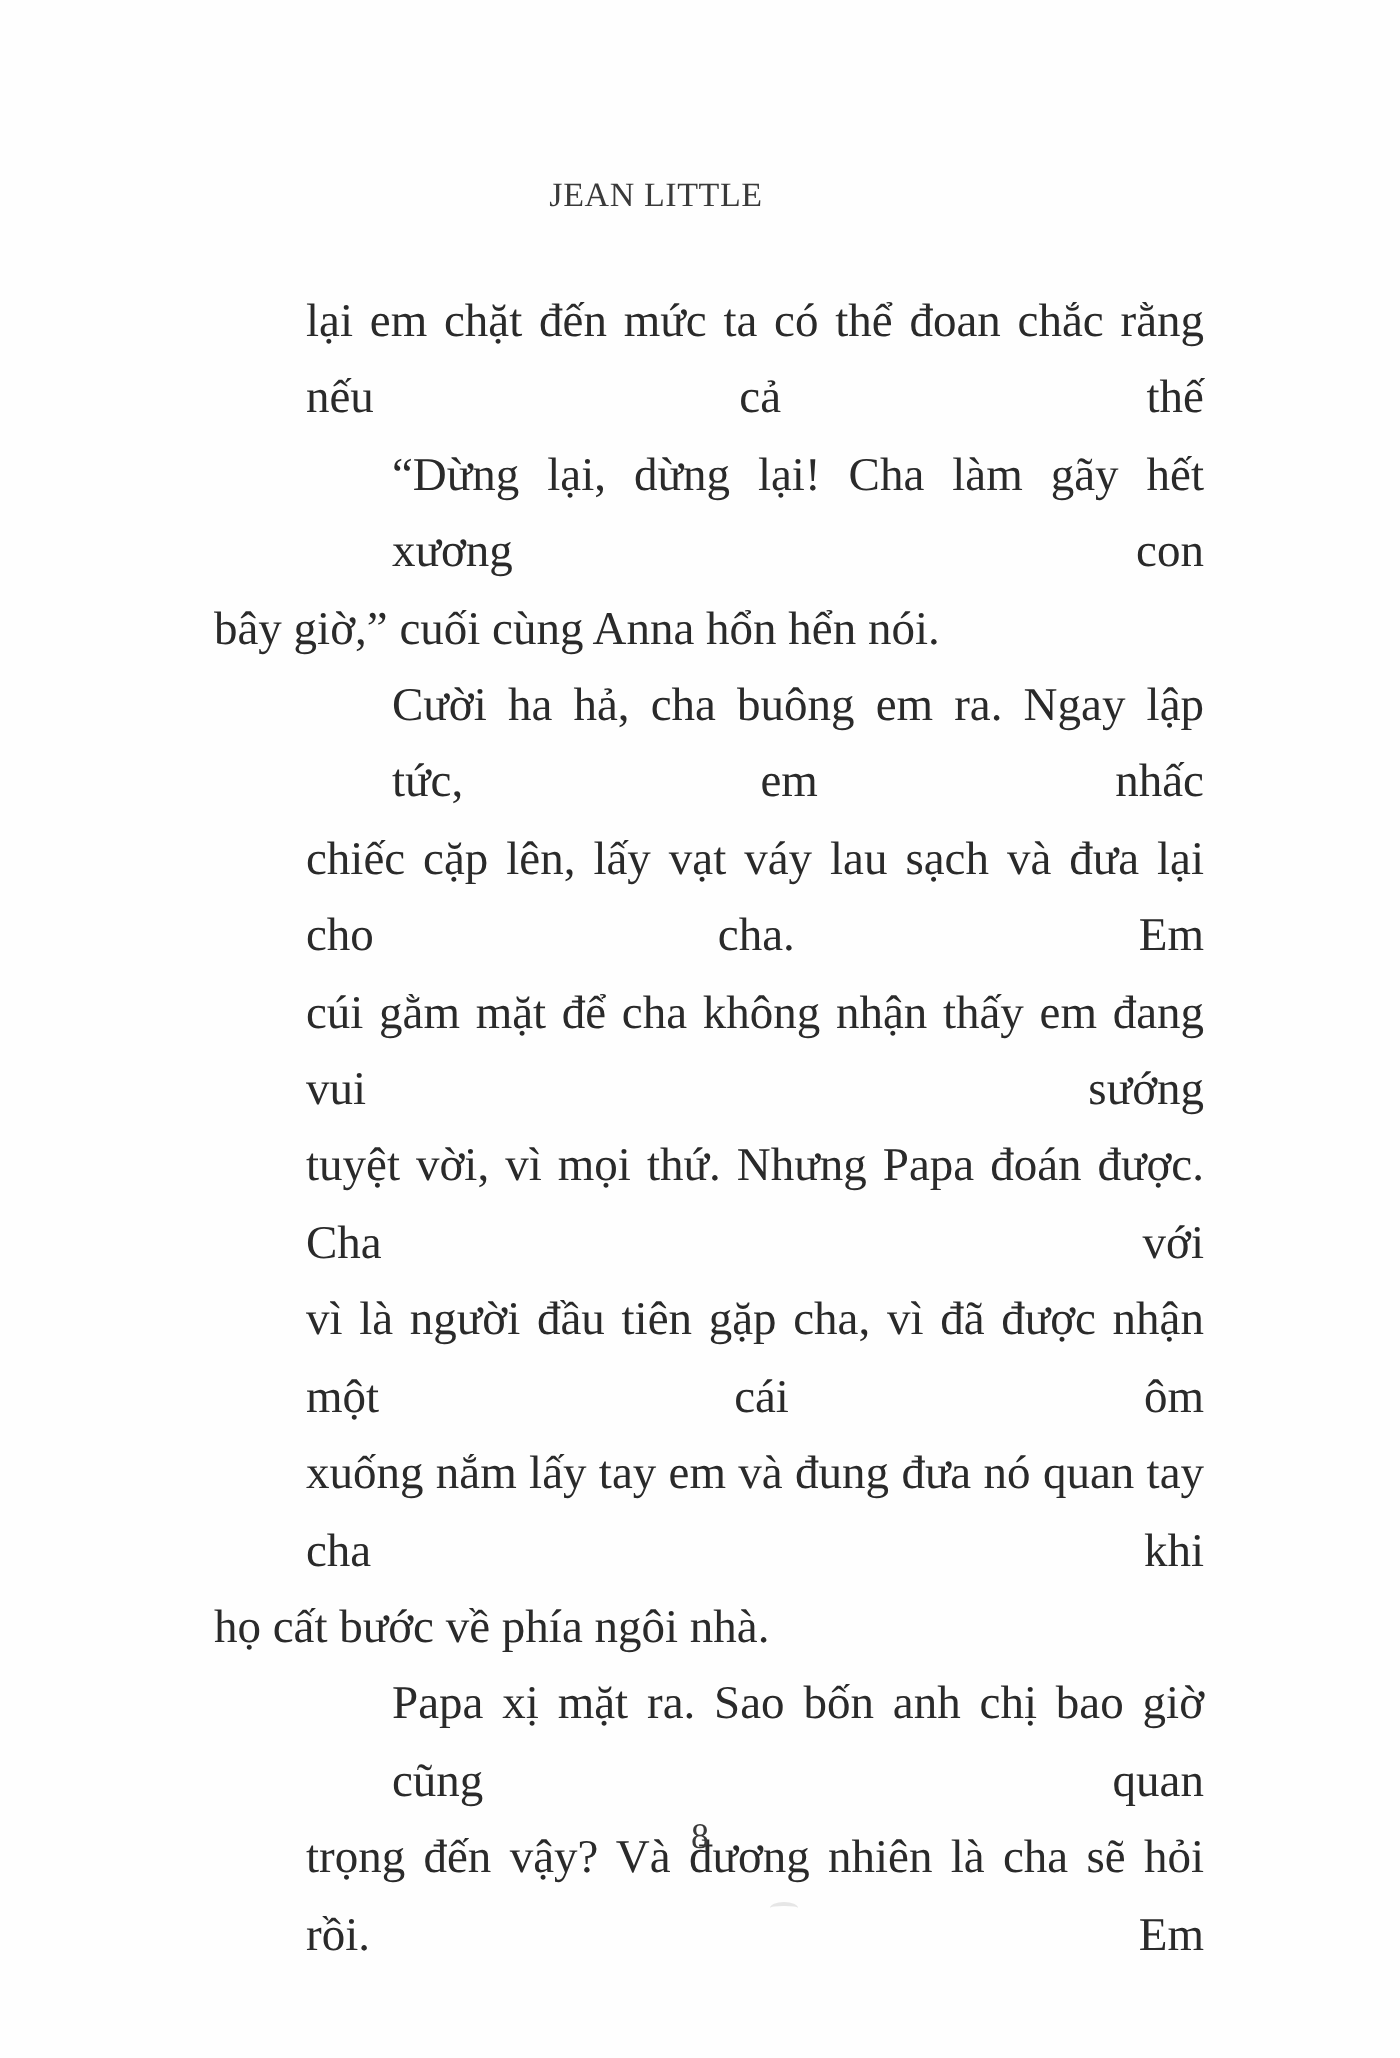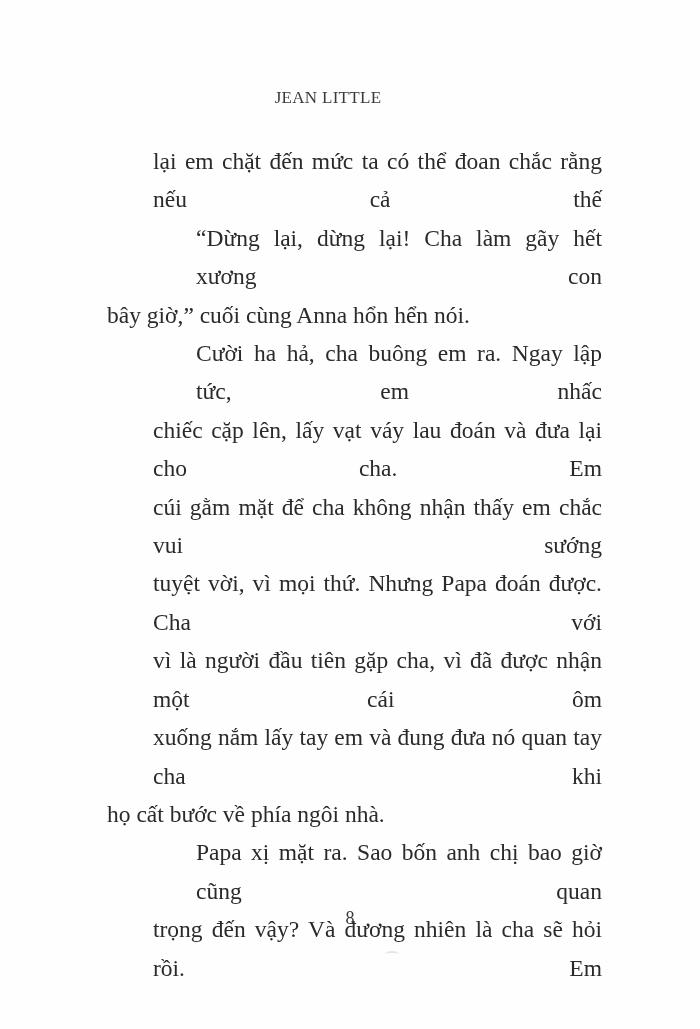--- a/index.html
+++ b/index.html
@@ -88,22 +88,22 @@
       <span class="line justify">lại em chặt đến mức ta có thể đoan chắc rằng nếu cả thế</span>
     </p>
 
     <p class="para">
       <span class="line justify" style="padding-left:43px;font-family:Liberation Serif, serif;">“Dừng lại, dừng lại! Cha làm gãy hết xương con</span>
       <span class="line">bây giờ,” cuối cùng Anna hổn hển nói.</span>
     </p>
 
     <p class="para">
       <span class="line justify" style="padding-left:43px;">Cười ha hả, cha buông em ra. Ngay lập tức, em nhấc</span>
-      <span class="line justify">chiếc cặp lên, lấy vạt váy lau đoán và đưa lại cho cha. Em</span>
-      <span class="line justify">cúi gằm mặt để cha không nhận thấy em chắc vui sướng</span>
+      <span class="line justify">chiếc cặp lên, lấy vạt váy lau sạch và đưa lại cho cha. Em</span>
+      <span class="line justify">cúi gằm mặt để cha không nhận thấy em đang vui sướng</span>
       <span class="line justify">tuyệt vời, vì mọi thứ. Nhưng Papa đoán được. Cha với</span>
       <span class="line justify">vì là người đầu tiên gặp cha, vì đã được nhận một cái ôm</span>
       <span class="line justify">xuống nắm lấy tay em và đung đưa nó quan tay cha khi</span>
       <span class="line">họ cất bước về phía ngôi nhà.</span>
     </p>
 
 
     <p class="para">
       <span class="line justify" style="padding-left:43px;">Papa xị mặt ra. Sao bốn anh chị bao giờ cũng quan</span>
       <span class="line justify">trọng đến vậy? Và đương nhiên là cha sẽ hỏi rồi. Em</span>

